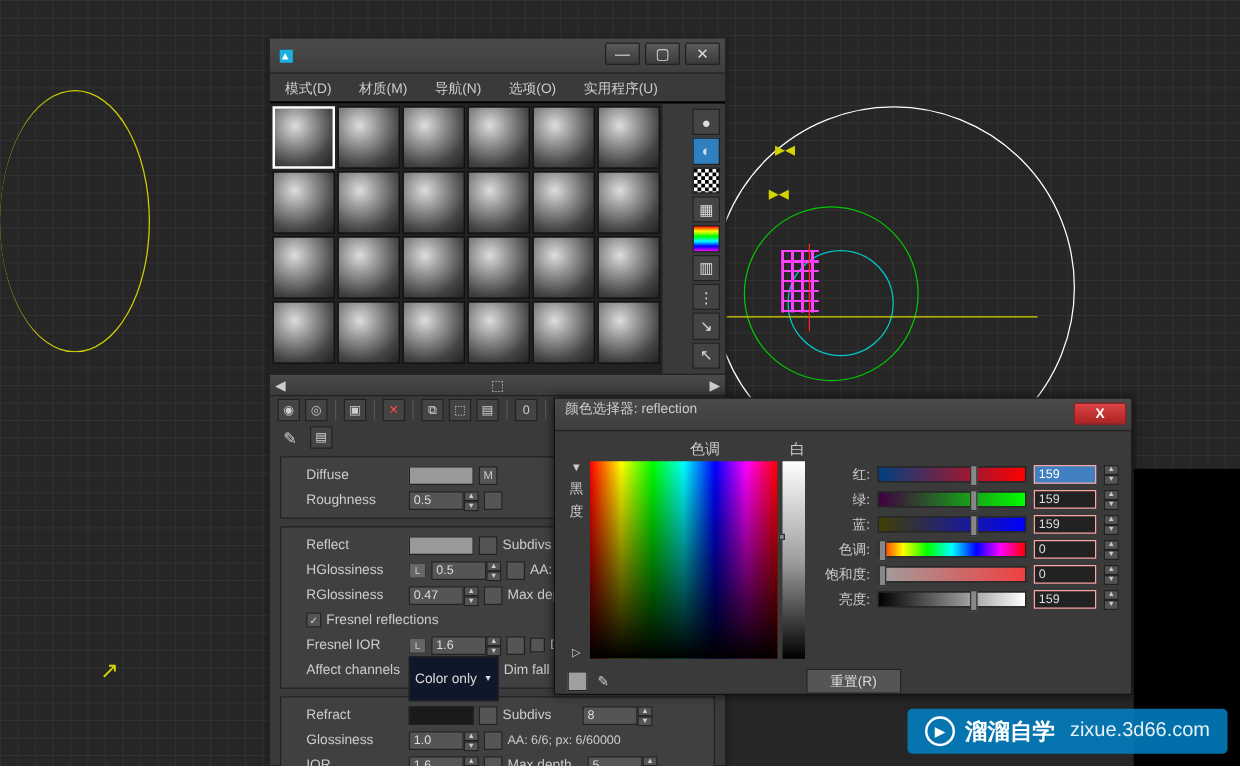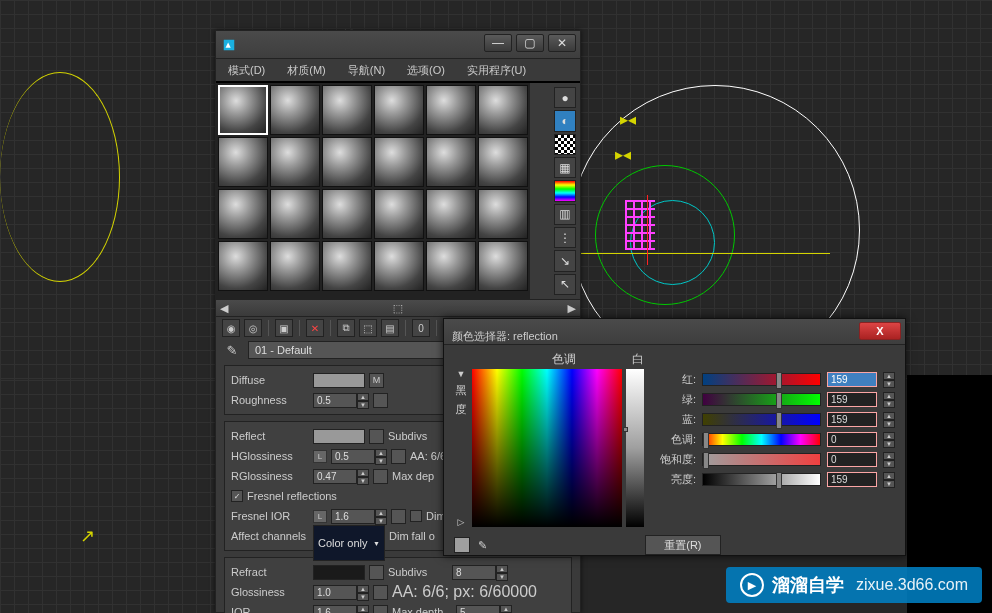--- a/index.html
+++ b/index.html
@@ -41,39 +41,39 @@
 .tb-rain { background:linear-gradient(#f00,#ff0,#0f0,#0ff,#00f,#f0f); }
 .scroll-nav { height:18px; display:flex; align-items:center; background:linear-gradient(#4a4a4a,#3a3a3a); padding:0 4px; justify-content:space-between; border-top:1px solid #222; border-bottom:1px solid #222; }
 .mat-tb2 { height:22px; display:flex; align-items:center; padding:0 6px; gap:4px; }
 .tb2-btn { width:18px; height:18px; background:#444; border:1px solid #222; display:flex; align-items:center; justify-content:center; font-size:10px; }
 .tb2-sep { width:1px; height:16px; background:#555; margin:0 2px; }
 .name-row { display:flex; align-items:center; padding:2px 6px; gap:6px; }
 .name-row input { flex:1; height:18px; background:#555; border:1px solid #222; color:#ddd; padding:0 6px; }
 .eyedrop { width:20px; height:18px; font-size:13px; display:flex; align-items:center; justify-content:center; }
 
 .params { padding:4px 8px; }
-.sec { border:1px solid #222; background:#404040; margin-bottom:6px; padding:4px 6px; }
+.sec { border:1px solid #222; background:#404040; margin-bottom:6px; padding:4px 20px; }
 .prow { display:flex; align-items:center; height:20px; gap:4px; }
 .plbl { width:78px; color:#ccc; }
 .plbl2 { width:60px; color:#ccc; }
 .swatch { width:52px; height:15px; background:#999; border:1px solid #222; }
 .sw-dark { background:#1a1a1a; }
 .mapbtn { width:15px; height:15px; background:#555; border:1px solid #222; display:flex; align-items:center; justify-content:center; font-size:9px; }
 .spin { display:flex; }
 .spin input { width:44px; height:15px; background:#555; border:1px solid #222; color:#ddd; padding:0 3px; font-size:10px; }
 .spin-arr { width:12px; height:15px; display:flex; flex-direction:column; }
 .spin-arr div { flex:1; background:#555; border:1px solid #222; font-size:6px; text-align:center; line-height:6px; }
 .chk { width:12px; height:12px; background:#555; border:1px solid #222; display:flex; align-items:center; justify-content:center; font-size:8px; color:#ddd; }
 .chk.on::after { content:"✓"; }
 .dd { height:36px; background:#0f172a; border:1px solid #222; display:flex; align-items:center; padding:0 4px; color:#ddd; gap:4px;margin-top:14px; }
 .dd::after { content:"▼"; font-size:7px; margin-left:auto; }
 .lock { width:14px; height:13px; background:#666; border:1px solid #333; display:flex; align-items:center; justify-content:center; font-size:8px; }
 
 .color-dlg { position:absolute; top:318px; left:443px; width:463px; height:238px; background:#3a3a3a; border:1px solid #111; box-shadow:0 0 8px rgba(0,0,0,.7); }
-.cd-tbar { height:26px; background:linear-gradient(#4a4a4a,#3e3e3e); display:flex; align-items:flex-end; padding:0 8px; border-bottom:1px solid #222; }
+.cd-tbar { height:26px; background:linear-gradient(#4a4a4a,#3e3e3e); display:flex; align-items:flex-start; padding:0 8px; border-bottom:1px solid #222; }
 .cd-close { position:absolute; right:4px; top:3px; width:42px; height:18px; background:linear-gradient(#d44,#a22); border:1px solid #822; border-radius:2px; color:#fff; text-align:center; line-height:16px; font-weight:bold; }
 .cd-body { display:flex; padding:6px 10px 4px; gap:10px; }
 .cd-left { display:flex; gap:4px; position:relative; }
 .hue-lbl { position:absolute; top:0; left:98px; color:#ccc; font-size:12px; }
 .whi-lbl { position:absolute; top:0; left:178px; color:#ccc; font-size:12px; }
 .blk-col { width:14px; display:flex; flex-direction:column; align-items:center; justify-content:center; color:#ccc; font-size:12px; gap:4px; padding-top:18px; }
 .tri { font-size:9px; color:#ccc; }
 .hsv-box { width:150px; height:158px; margin-top:18px; background:linear-gradient(to top,#000,transparent),linear-gradient(90deg,#f00,#ff0,#0f0,#0ff,#00f,#f0f,#f00); position:relative; }
 .val-strip { width:18px; height:158px; margin-top:18px; background:linear-gradient(#fff,#9f9f9f,#000); position:relative; }
 .cd-mid { flex:1; padding-top:18px; }
@@ -191,21 +191,20 @@
     <div class="tb2-btn">⬚</div>
     <div class="tb2-btn">▤</div>
     <div class="tb2-sep"></div>
     <div class="tb2-btn">0</div>
     <div class="tb2-sep"></div>
     <div class="tb2-btn">▦</div>
     <div class="tb2-btn">▣</div>
   </div>
   <div class="name-row">
     <div class="eyedrop">✎</div>
-    <input value="01 - Default" style="">
     <div class="tb2-btn">▤</div>
   </div>
   <div class="params">
     <div class="sec">
       <div class="prow">
         <span class="plbl">Diffuse</span>
         <div class="swatch"></div>
         <div class="mapbtn">M</div>
       </div>
       <div class="prow">
@@ -298,21 +297,21 @@
       <div class="prow">
         <span class="plbl">Glossiness</span>
         <div class="spin">
             <input value="1.0" style="">
             <div class="spin-arr">
               <div>▲</div>
               <div>▼</div>
             </div>
           </div>
         <div class="mapbtn"></div>
-        <span style="font-size:16px">AA: 6/6; px: 6/60000</span>
+        <span style="font-size:10px">AA: 6/6; px: 6/60000</span>
       </div>
       <div class="prow">
         <span class="plbl">IOR</span>
         <div class="spin">
             <input value="1.6" style="">
             <div class="spin-arr">
               <div>▲</div>
               <div>▼</div>
             </div>
           </div>

